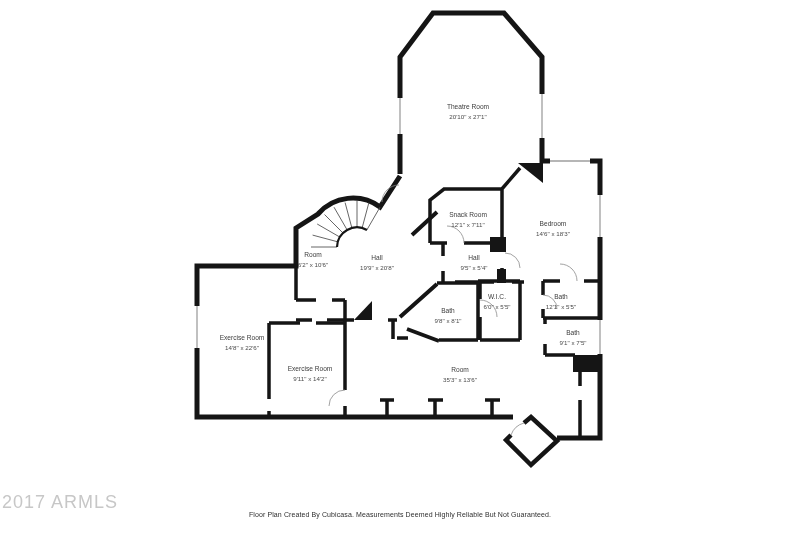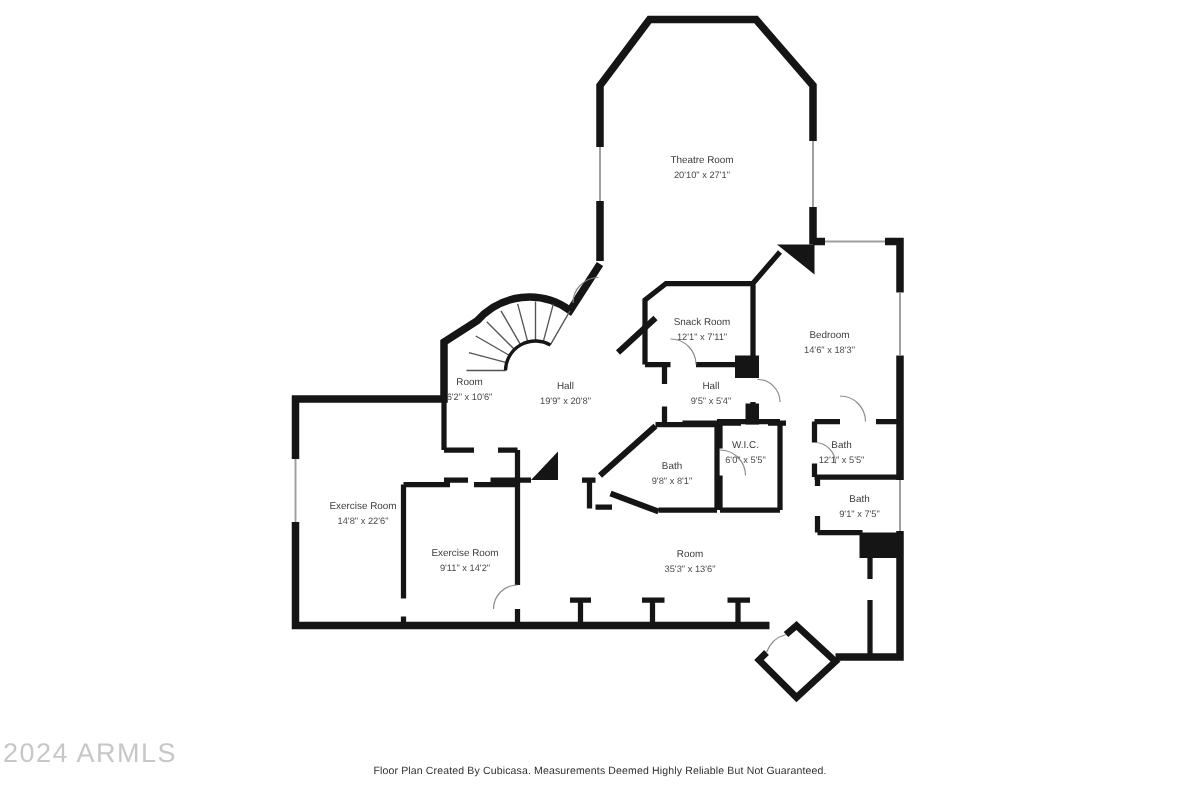--- a/index.html
+++ b/index.html
@@ -141,15 +141,15 @@
   </div>
   <div class="room-label" style="left:310px;top:374px">
     <div class="rname">Exercise Room</div>
     <div class="dims">9'11" x 14'2"</div>
   </div>
   <div class="room-label" style="left:460px;top:375px">
     <div class="rname">Room</div>
     <div class="dims">35'3" x 13'6"</div>
   </div>
 
-  <div class="watermark">2024 ARMLS</div>
+  <div class="watermark">2017 ARMLS</div>
   <div class="footer">Floor Plan Created By Cubicasa. Measurements Deemed Highly Reliable But Not Guaranteed.</div>
 </div>
 
 </body></html>

